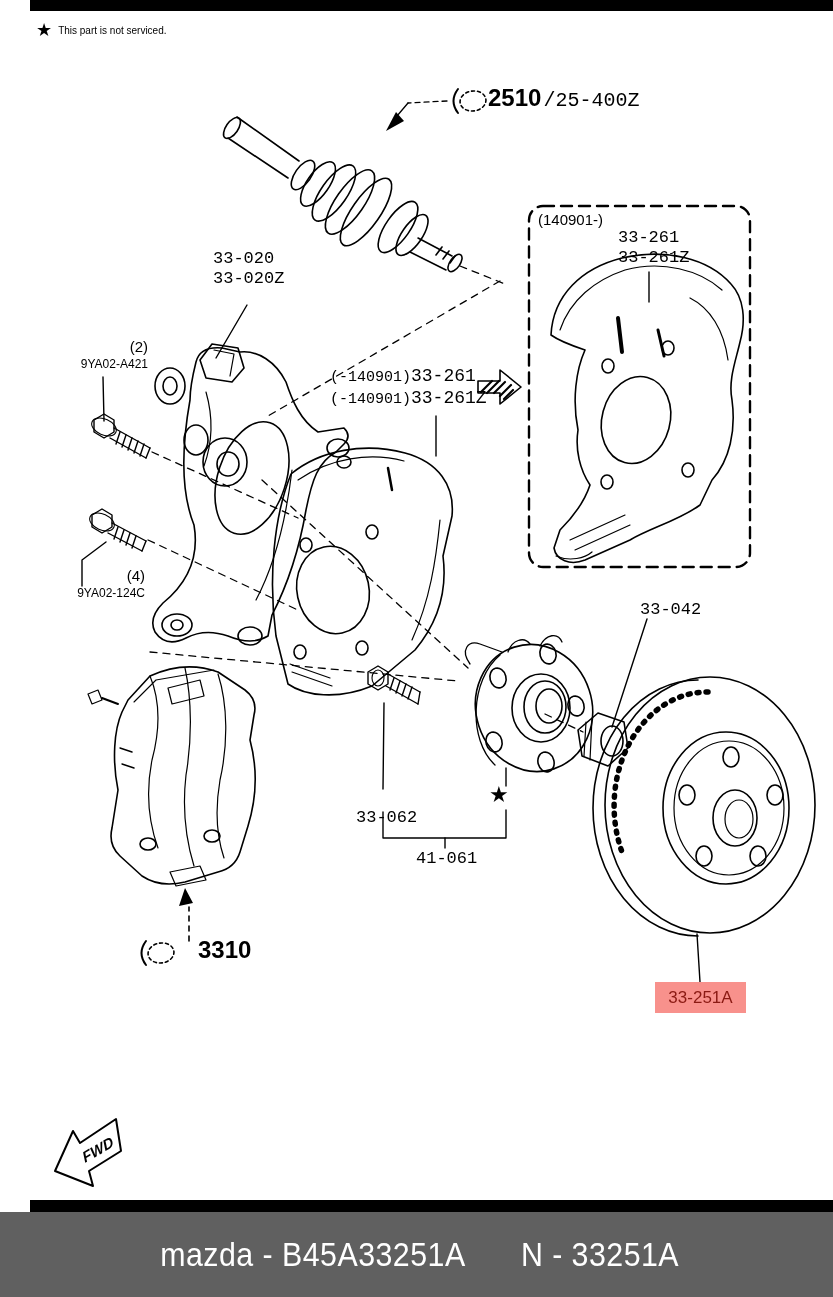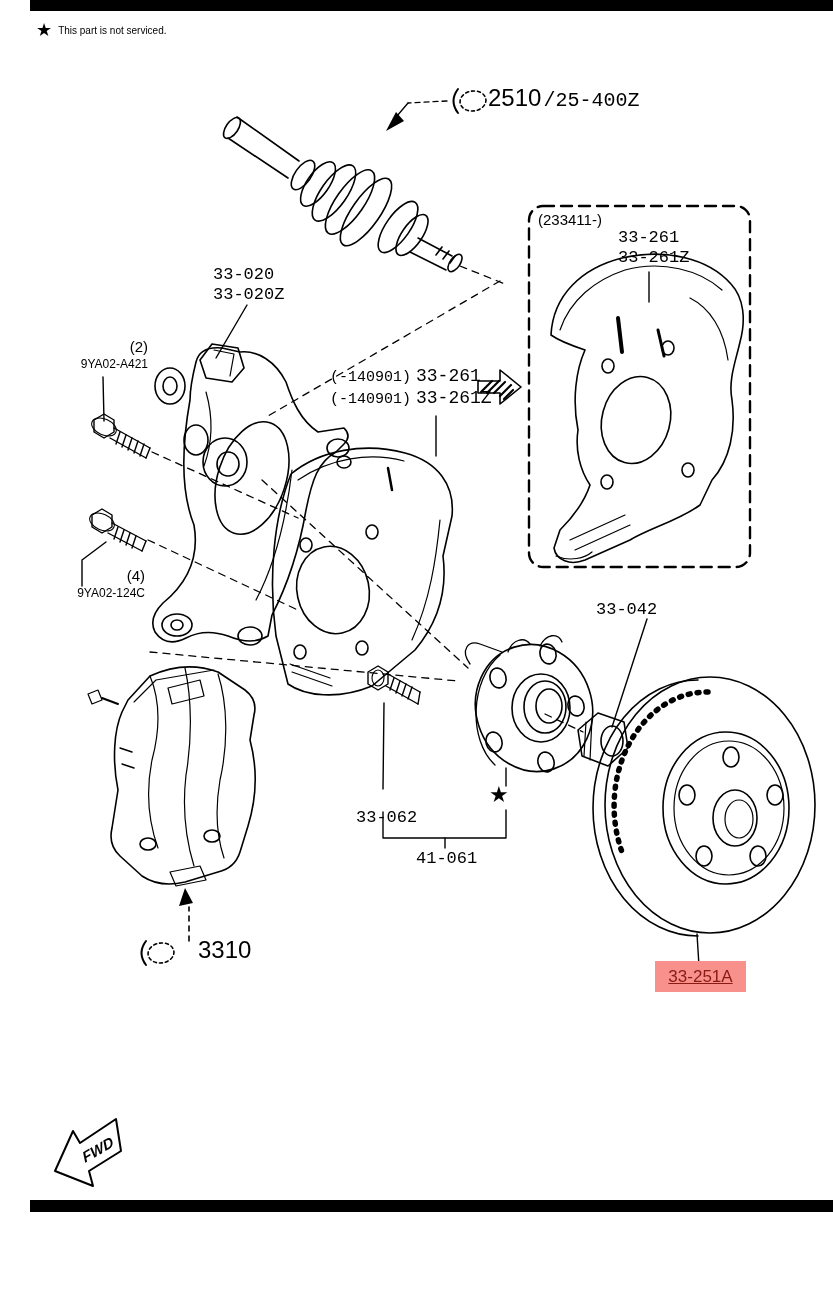--- a/index.html
+++ b/index.html
@@ -5,31 +5,31 @@
   html,body{margin:0;padding:0;background:#ffffff;}
   .page{position:relative;width:833px;height:1297px;background:#ffffff;overflow:hidden;
         font-family:"Liberation Sans", sans-serif;color:#000;}
   .top-bar{position:absolute;left:30px;top:0;width:803px;height:11px;background:#000;}
   .note{position:absolute;left:36px;top:21px;display:flex;align-items:center;gap:6px;}
   .note .star{font-size:18px;line-height:18px;}
   .note .txt{font-size:10px;}
   svg.diagram{position:absolute;left:0;top:0;}
   .lbl{position:absolute;font-size:17px;line-height:20px;white-space:nowrap;color:#000;font-family:Liberation Mono, monospace;}
   .ref-big{position:absolute;display:flex;align-items:baseline;white-space:nowrap;}
-  .ref-big .num{font-size:24px;font-weight:normal;}
+  .ref-big .num{font-size:24px;font-weight:bold;}
   .ref-big .sub{font-size:20px;margin-left:2px;font-family:Liberation Mono, monospace;}
   .qty-block{position:absolute;text-align:right;white-space:nowrap;}
   .qty-block .qty{font-size:15px;line-height:16px;}
   .qty-block .num{font-size:12px;line-height:19px;}
-  .shield-line{display:flex;align-items:baseline;gap:5px;}
+  .shield-line{display:flex;align-items:baseline;}
   .shield-line .pfx{font-size:15px;}
   .shield-line .pn{font-size:18px;}
   .box-date{position:absolute;font-size:15px;}
-  .hl{position:absolute;left:655px;top:961px;width:91px;height:31px;background:#f8918c;
-      display:flex;align-items:center;justify-content:center;font-size:17px;color:#8b1a13;text-decoration:underline;}
+  .hl{position:absolute;left:655px;top:982px;width:91px;height:31px;background:#f8918c;
+      display:flex;align-items:center;justify-content:center;font-size:17px;color:#8b1a13;}
   .star-hub{position:absolute;left:489px;top:782px;font-size:22px;}
   .bar-bottom{position:absolute;left:30px;top:1200px;width:803px;height:12px;background:#000;}
   .footer{position:absolute;left:0;top:1212px;width:833px;height:85px;background:#606060;
           display:flex;align-items:center;justify-content:center;gap:36px;}
   .footer span{color:#fff;font-size:33px;transform:scaleX(.92);letter-spacing:.5px;white-space:nowrap;}
 </style>
 </head>
 <body>
 
 <div class="page">
@@ -260,21 +260,21 @@
       <polygon points="55,1171 73,1131 80,1143 116,1119 121,1151 89,1171 93,1186" stroke-width="2"></polygon>
       <text x="0" y="0" transform="translate(85,1163) rotate(-30) skewX(-8)" font-size="15" font-weight="bold" font-style="italic" fill="#000" stroke="none" font-family="Liberation Sans, sans-serif">FWD</text>
     </g>
   </svg>
 
   <div class="ref-big" style="left:488px;top:84px;">
     <span class="num">2510</span>
     <span class="sub">/25-400Z</span>
   </div>
 
-  <div class="lbl" style="left:213px;top:265px;">
+  <div class="lbl" style="left:213px;top:249px;">
     <div>33-020</div>
     <div>33-020Z</div>
   </div>
 
   <div class="qty-block" style="left:45px;top:339px;width:103px;">
     <div class="qty">(2)</div>
     <div class="num">9YA02-A421</div>
   </div>
 
   <div class="qty-block" style="left:40px;top:568px;width:105px;">
@@ -286,37 +286,41 @@
     <div class="shield-line">
       <span class="pfx">(-140901)</span>
       <span class="pn">33-261</span>
     </div>
     <div class="shield-line">
       <span class="pfx">(-140901)</span>
       <span class="pn">33-261Z</span>
     </div>
   </div>
 
-  <div class="box-date" style="left:538px;top:211px;">(233411-)</div>
+  <div class="box-date" style="left:538px;top:211px;">(140901-)</div>
 
   <div class="lbl" style="left:618px;top:228px;">
     <div>33-261</div>
     <div>33-261Z</div>
   </div>
 
-  <div class="lbl" style="left:596px;top:600px;">33-042</div>
+  <div class="lbl" style="left:640px;top:600px;">33-042</div>
 
   <div class="lbl" style="left:356px;top:791px;margin-top:17px;">33-062</div>
 
   <div class="lbl" style="left:416px;top:849px;">41-061</div>
 
   <div class="star-hub">★</div>
 
   <div class="ref-big" style="left:177px;top:936px;margin-left:21px;">
     <span class="num">3310</span>
   </div>
 
   <div class="hl">33-251A</div>
 
   <div class="bar-bottom"></div>
 
+  <div class="footer">
+    <span>mazda - B45A33251A</span>
+    <span>N - 33251A</span>
+  </div>
 
 </div>
 
 </body></html>

